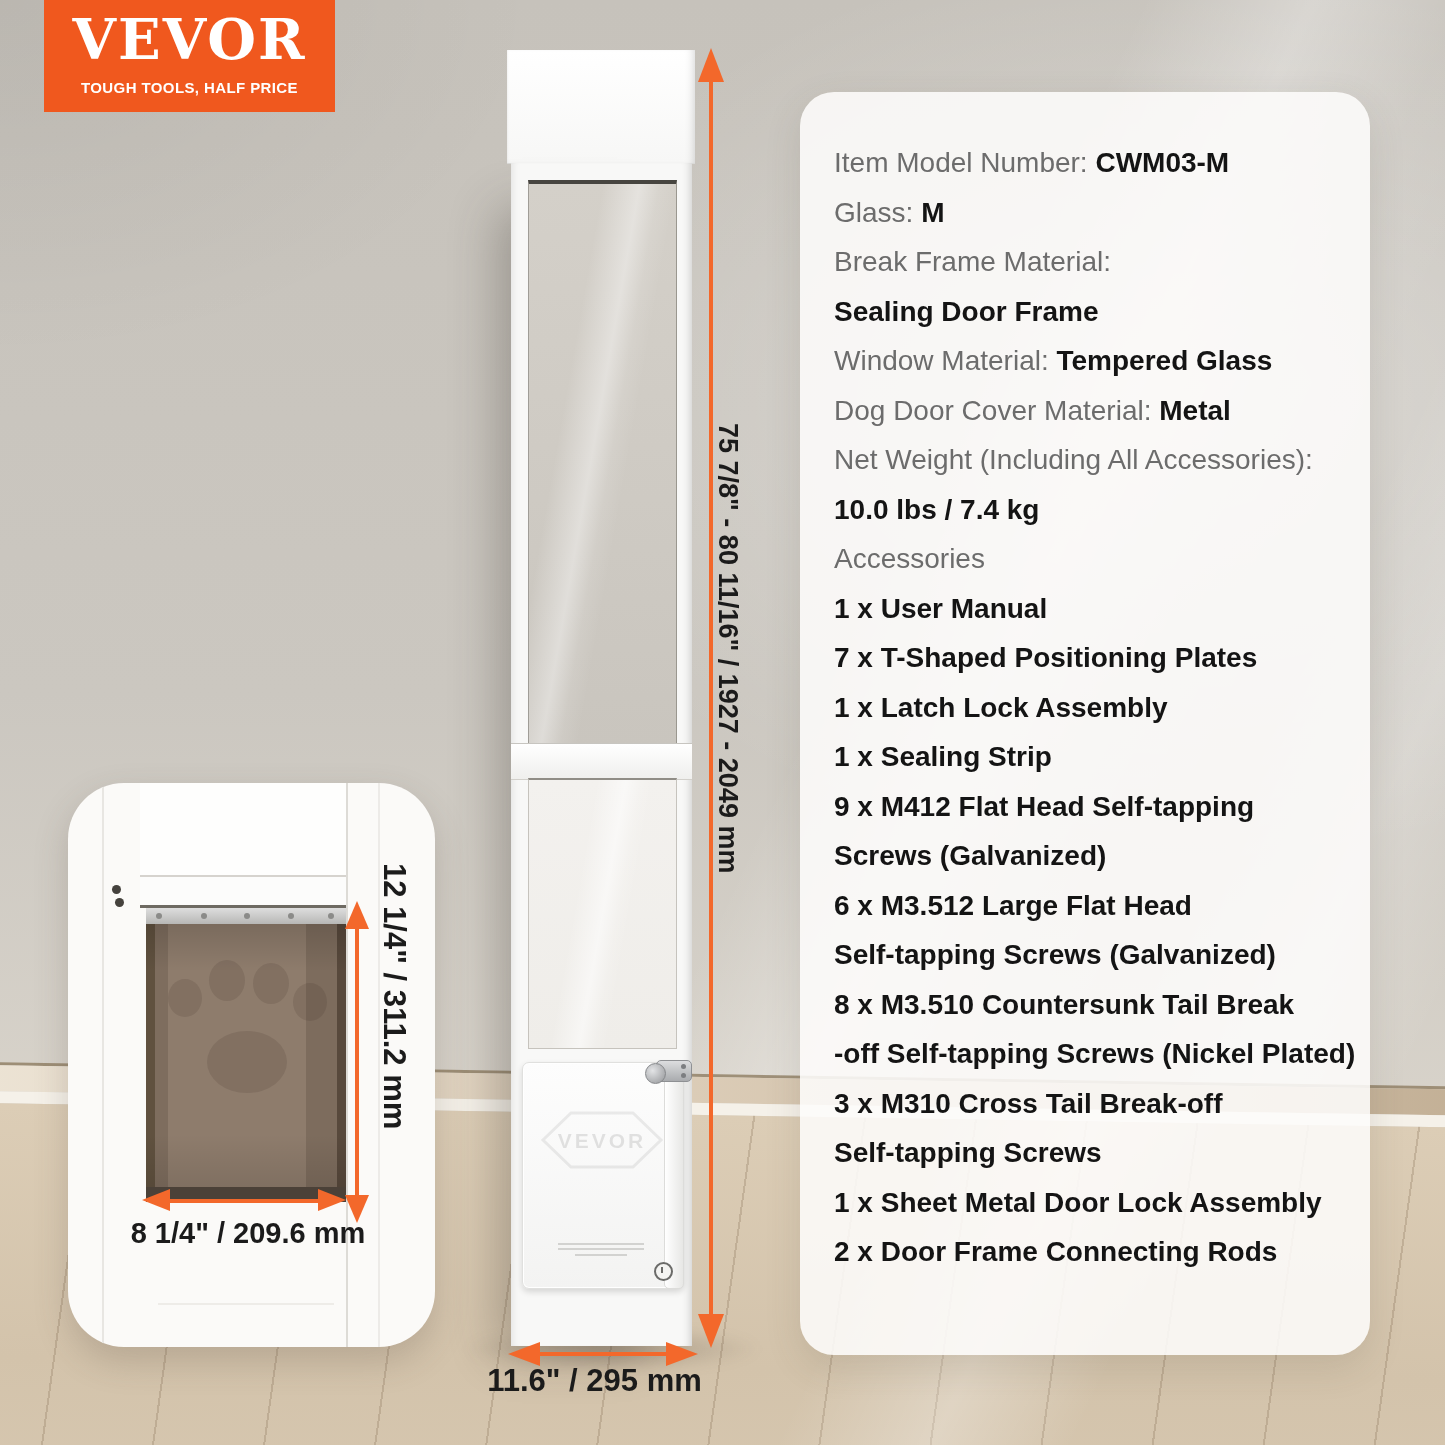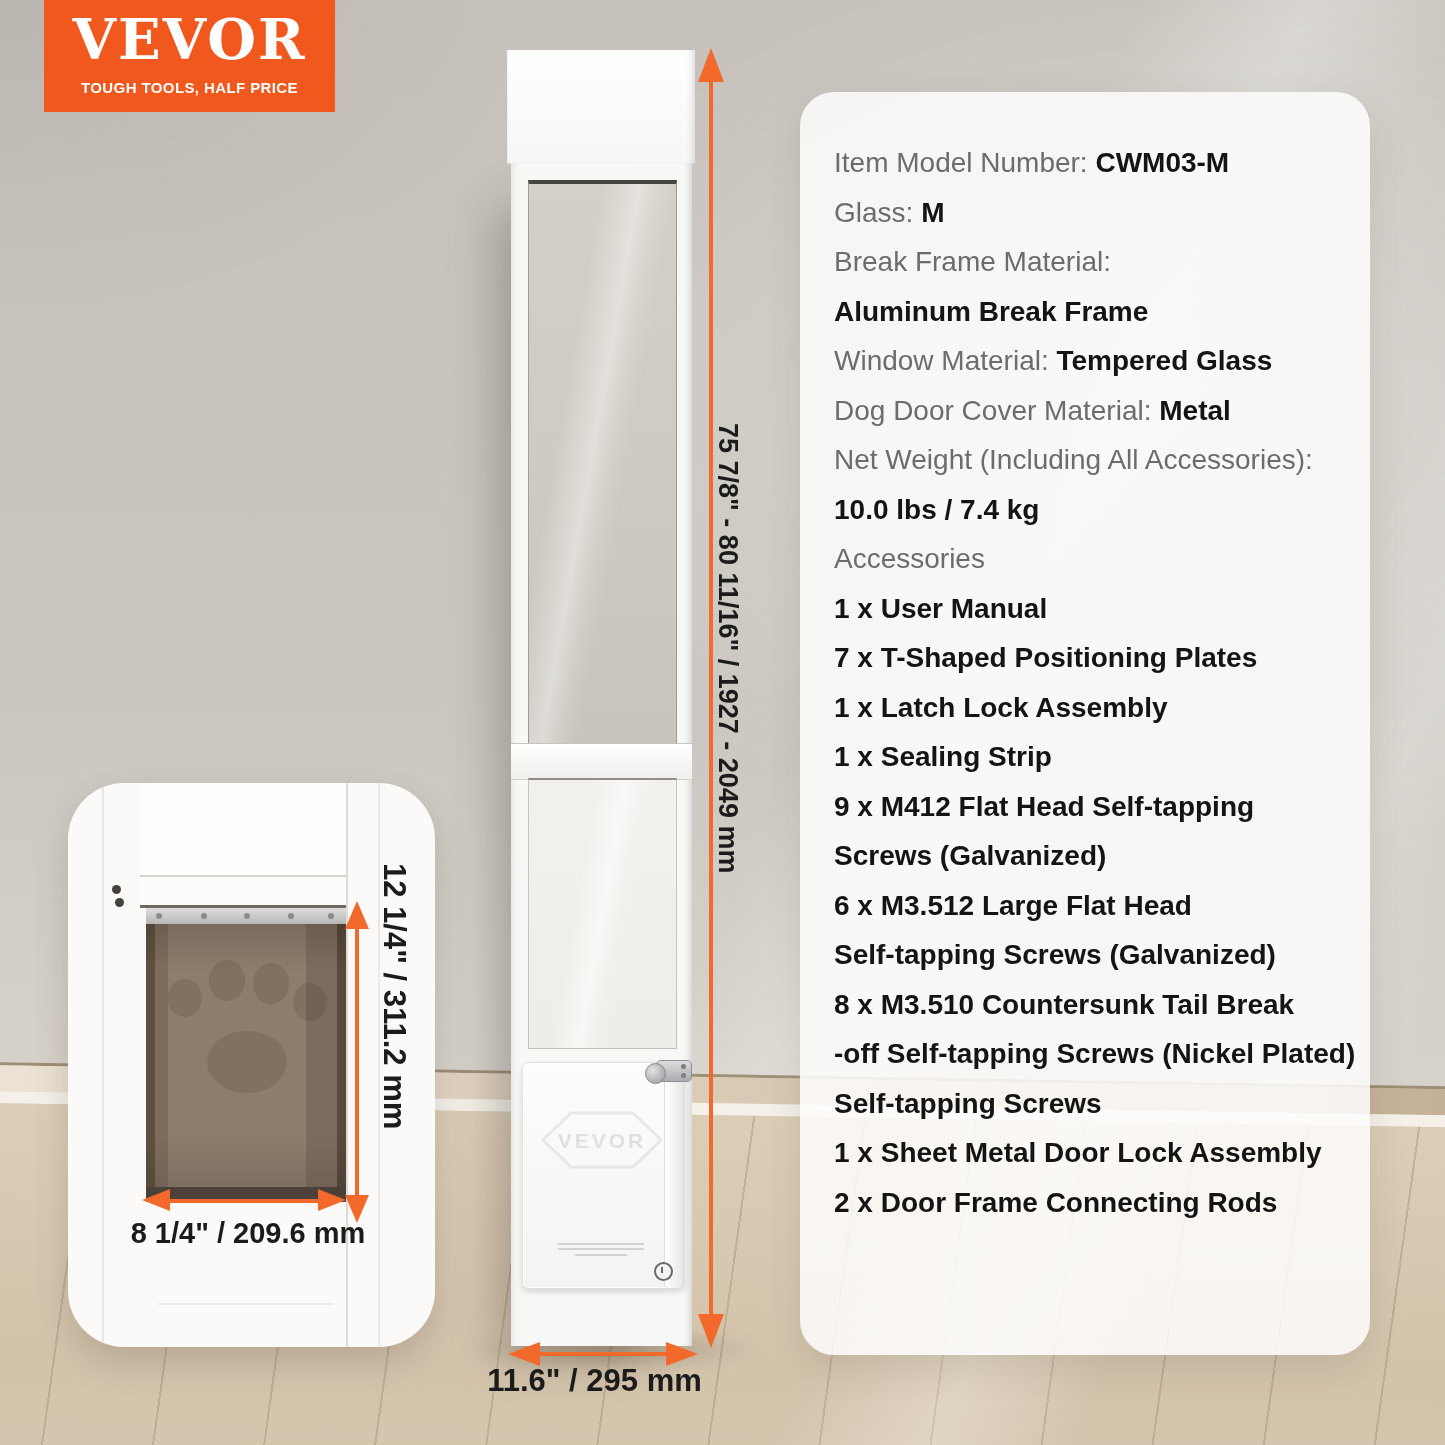--- a/index.html
+++ b/index.html
@@ -204,35 +204,36 @@
     </div>
     <div class="dim-v-text" style="left:308px;top:80px;height:400px;font-size:31px;">12 1/4" / 311.2 mm</div>
     <div class="in-frame-bottom-line"></div>
   </div>
 
   <div class="panel">
     <div class="panel-text">
       <div class="spec-line"><span class="lab">Item Model Number: </span><span class="val">CWM03-M</span></div>
       <div class="spec-line"><span class="lab">Glass: </span><span class="val">M</span></div>
       <div class="spec-line"><span class="lab">Break Frame Material:</span><span class="val"></span></div>
-      <div class="spec-line"><span class="lab"></span><span class="val">Aluminum Break Frame</span></div>
+      <div class="spec-line"><span class="lab"></span><span class="val">Sealing Door Frame</span></div>
       <div class="spec-line"><span class="lab">Window Material: </span><span class="val">Tempered Glass</span></div>
       <div class="spec-line"><span class="lab">Dog Door Cover Material: </span><span class="val">Metal</span></div>
       <div class="spec-line"><span class="lab">Net Weight (Including All Accessories):</span><span class="val"></span></div>
       <div class="spec-line"><span class="lab"></span><span class="val">10.0 lbs / 7.4 kg</span></div>
       <div class="spec-line"><span class="lab">Accessories</span><span class="val"></span></div>
       <div class="spec-line"><span class="lab"></span><span class="val">1 x User Manual</span></div>
       <div class="spec-line"><span class="lab"></span><span class="val">7 x T-Shaped Positioning Plates</span></div>
       <div class="spec-line"><span class="lab"></span><span class="val">1 x Latch Lock Assembly</span></div>
       <div class="spec-line"><span class="lab"></span><span class="val">1 x Sealing Strip</span></div>
       <div class="spec-line"><span class="lab"></span><span class="val">9 x M412 Flat Head Self-tapping</span></div>
       <div class="spec-line"><span class="lab"></span><span class="val">Screws (Galvanized)</span></div>
       <div class="spec-line"><span class="lab"></span><span class="val">6 x M3.512 Large Flat Head</span></div>
       <div class="spec-line"><span class="lab"></span><span class="val">Self-tapping Screws (Galvanized)</span></div>
       <div class="spec-line"><span class="lab"></span><span class="val">8 x M3.510 Countersunk Tail Break</span></div>
       <div class="spec-line"><span class="lab"></span><span class="val">-off Self-tapping Screws (Nickel Plated)</span></div>
+      <div class="spec-line"><span class="lab"></span><span class="val">3 x M310 Cross Tail Break-off</span></div>
       <div class="spec-line"><span class="lab"></span><span class="val">Self-tapping Screws</span></div>
       <div class="spec-line"><span class="lab"></span><span class="val">1 x Sheet Metal Door Lock Assembly</span></div>
       <div class="spec-line"><span class="lab"></span><span class="val">2 x Door Frame Connecting Rods</span></div>
     </div>
   </div>
 
 </div>
 
 </body></html>

